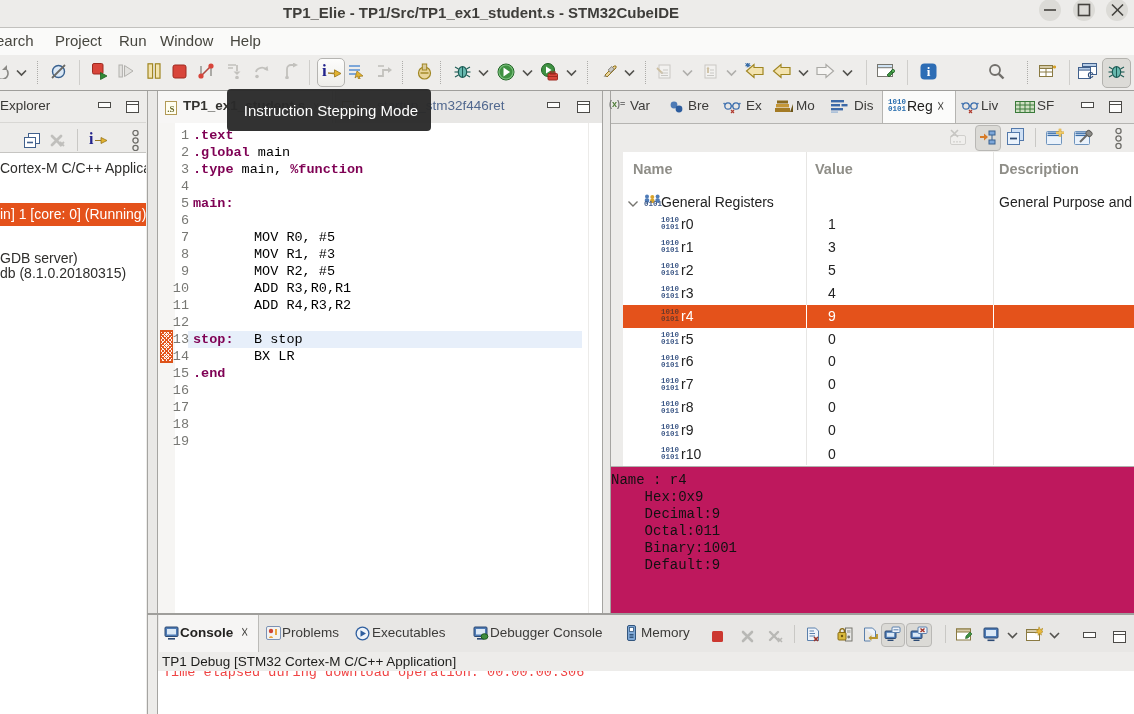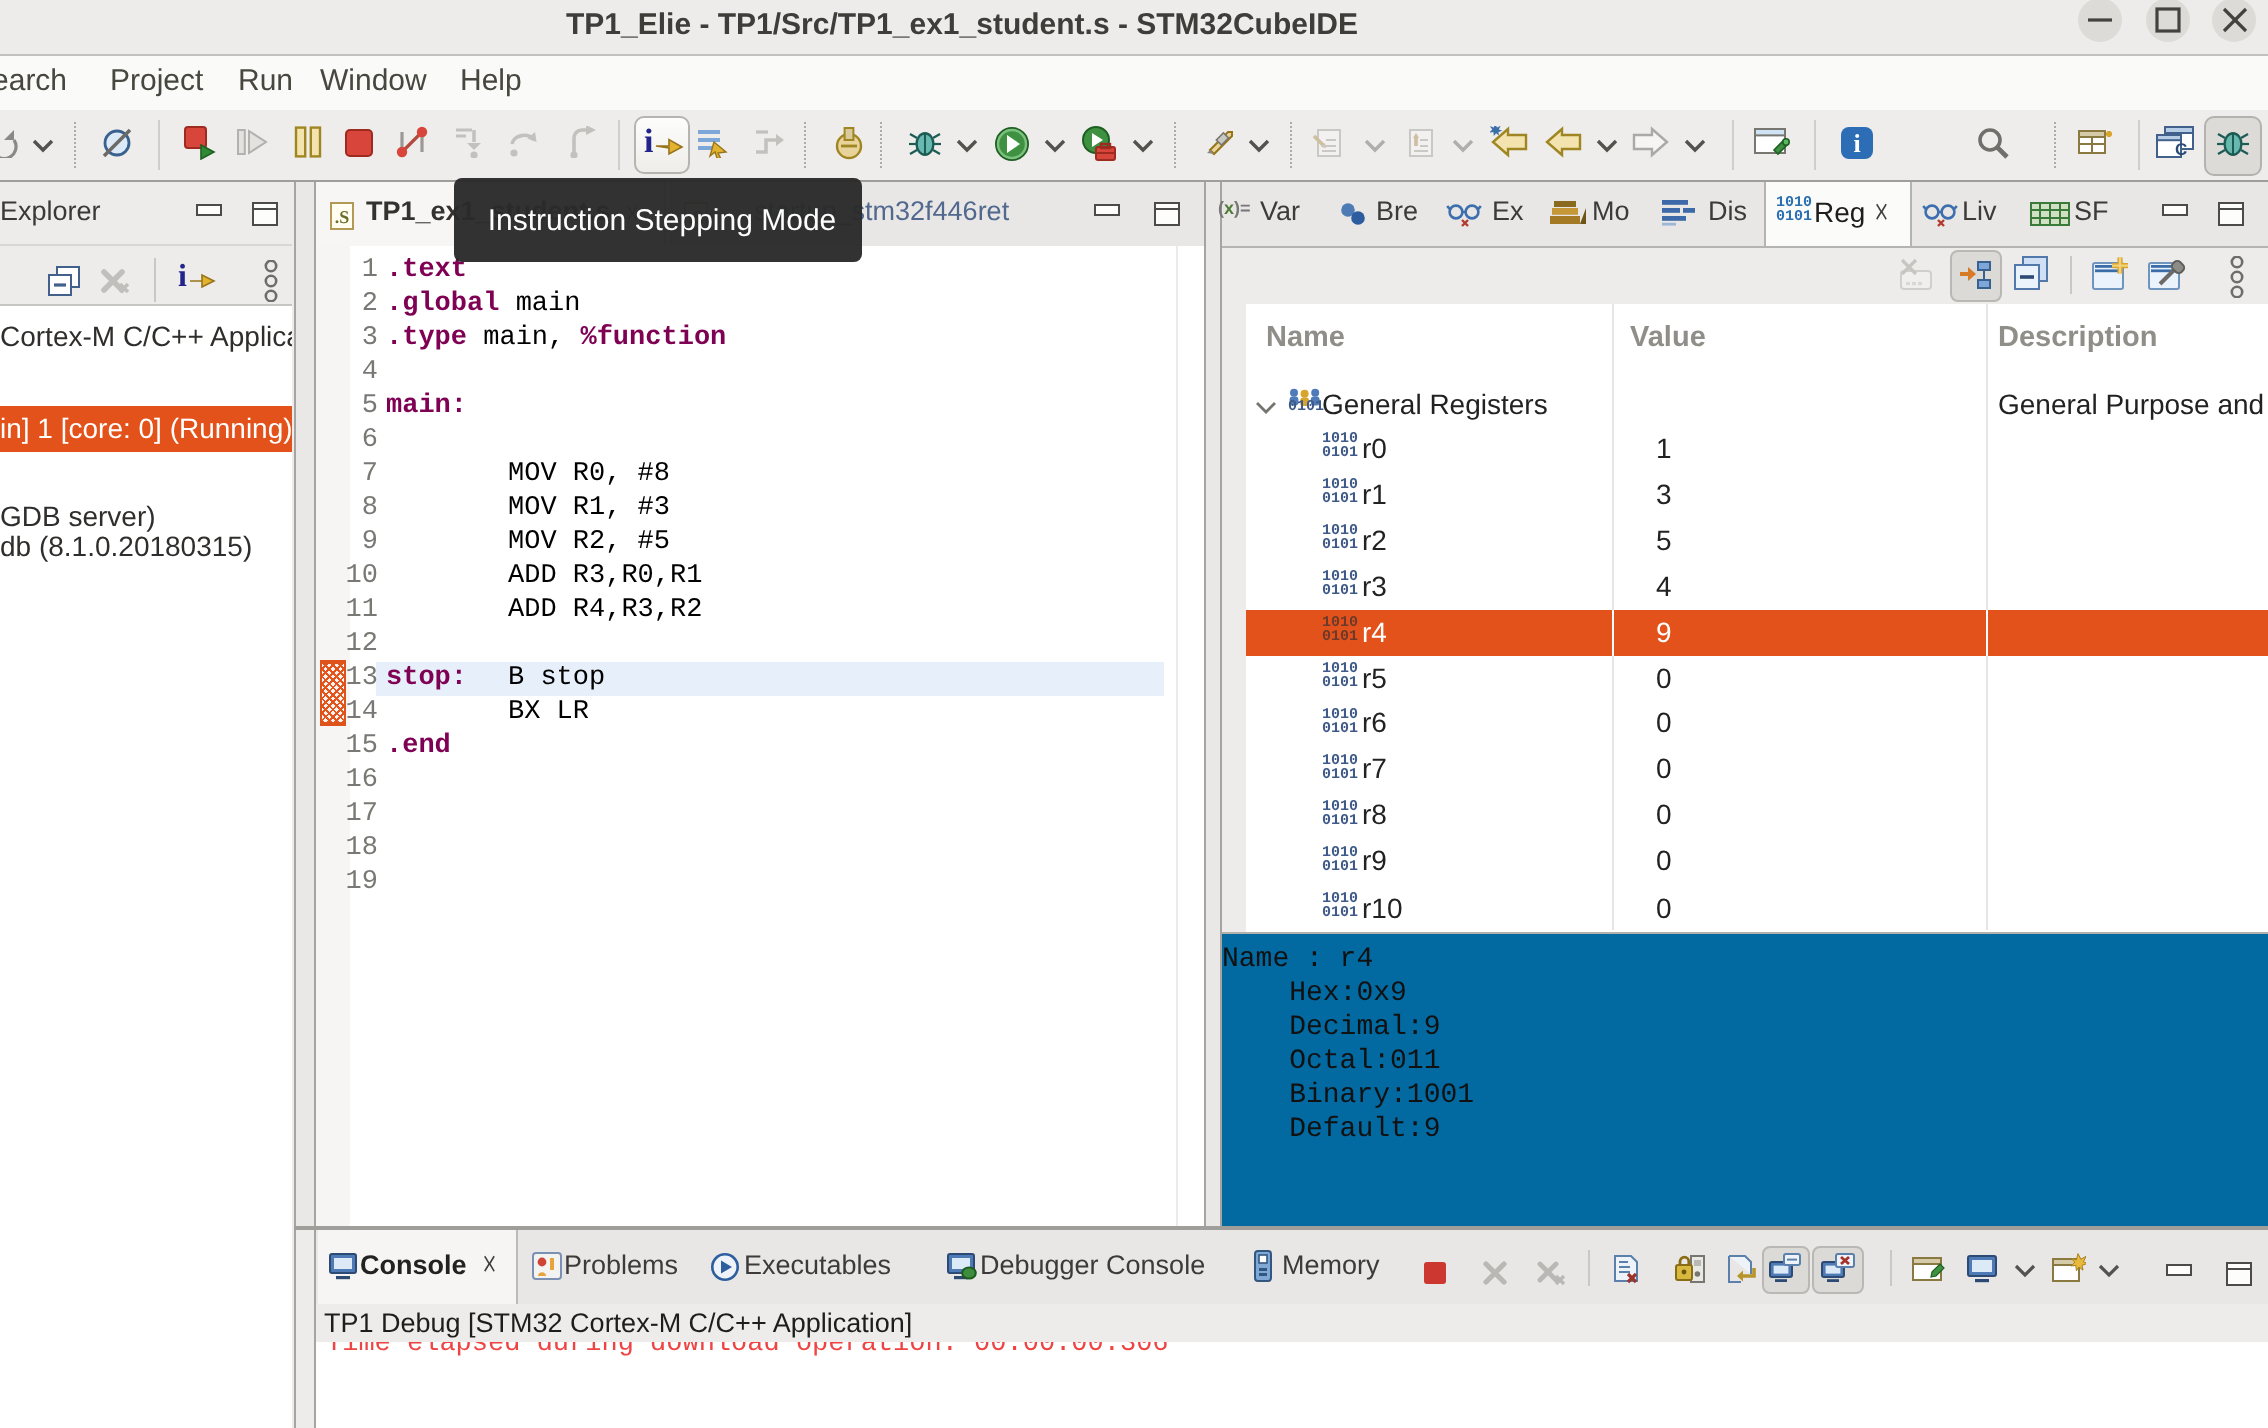--- a/index.html
+++ b/index.html
@@ -25,21 +25,21 @@
   #ed-white{left:0;top:33px;width:444px;height:490px;background:#ffffff;}
   .lnum{position:absolute;left:0;width:31px;text-align:right;font-family:"Liberation Mono",monospace;font-size:13.5px;line-height:17px;color:#787874;}
   .cline{position:absolute;left:35px;font-family:"Liberation Mono",monospace;font-size:13.5px;line-height:17px;color:#000;white-space:pre;}
   .kw{color:#7f0154;font-weight:bold;}
   
   #rightpanel{left:610px;top:90px;width:524px;height:524px;background:#edecea;border-left:1px solid #a5a4a1;}
   .rtab{top:0;height:32px;line-height:32px;font-size:13.5px;color:#3c3b39;}
   #rp-table{left:12px;top:62px;width:524px;height:328px;background:#fff;}
   .th{top:9px;font-size:14.5px;font-weight:bold;color:#8f8e88;}
   .trow{left:0;width:524px;height:23px;line-height:23px;font-size:14px;color:#222;}
-  #rp-details{left:0;top:376px;width:524px;height:148px;background:#0369a1;border-top:1px solid #b1b0ad;}
+  #rp-details{left:0;top:376px;width:524px;height:148px;background:#be185d;border-top:1px solid #b1b0ad;}
   .det{left:0px;width:520px;font-family:"Liberation Mono",monospace;font-size:14px;line-height:17px;color:#111;white-space:pre;}
   
   #console{left:157px;top:615px;width:977px;height:99px;background:#edecea;border-left:1px solid #a5a4a1;box-sizing:border-box;}
   #con-label{left:0;top:37px;width:976px;height:19px;background:#edecea;font-size:13.5px;color:#1d1d1b;line-height:19px;}
   #con-white{left:0;top:56px;width:976px;height:43px;background:#fff;overflow:hidden;}
   
   #tooltip{left:227px;top:89px;width:204px;height:42px;background:rgba(42,42,42,0.96);border-radius:4px;
            color:#fdfdfd;font-size:15px;text-align:center;line-height:43px;z-index:50;padding-left:4px;box-sizing:border-box;}
 .contab{top:0;height:37px;line-height:36px;font-size:13.5px;color:#3c3b39;}
 </style></head>
@@ -352,21 +352,21 @@
     <div class="cline" style="top:3.5px;"><span class="kw">.text</span></div>
     <div class="lnum" style="top:20.5px;">2</div>
     <div class="cline" style="top:20.5px;"><span class="kw">.global</span><span> main</span></div>
     <div class="lnum" style="top:37.5px;">3</div>
     <div class="cline" style="top:37.5px;"><span class="kw">.type</span><span> main, </span><span class="kw">%function</span></div>
     <div class="lnum" style="top:54.5px;">4</div>
     <div class="lnum" style="top:71.5px;">5</div>
     <div class="cline" style="top:71.5px;"><span class="kw">main:</span></div>
     <div class="lnum" style="top:88.5px;">6</div>
     <div class="lnum" style="top:105.5px;">7</div>
-    <div class="cline" style="top:105.5px;left:96px;">MOV R0, #8</div>
+    <div class="cline" style="top:105.5px;left:96px;">MOV R0, #5</div>
     <div class="lnum" style="top:122.5px;">8</div>
     <div class="cline" style="top:122.5px;left:96px;">MOV R1, #3</div>
     <div class="lnum" style="top:139.5px;">9</div>
     <div class="cline" style="top:139.5px;left:96px;">MOV R2, #5</div>
     <div class="lnum" style="top:156.5px;">10</div>
     <div class="cline" style="top:156.5px;left:96px;">ADD R3,R0,R1</div>
     <div class="lnum" style="top:173.5px;">11</div>
     <div class="cline" style="top:173.5px;left:96px;">ADD R4,R3,R2</div>
     <div class="lnum" style="top:190.5px;">12</div>
     <div class="lnum" style="top:207.5px;">13</div>

